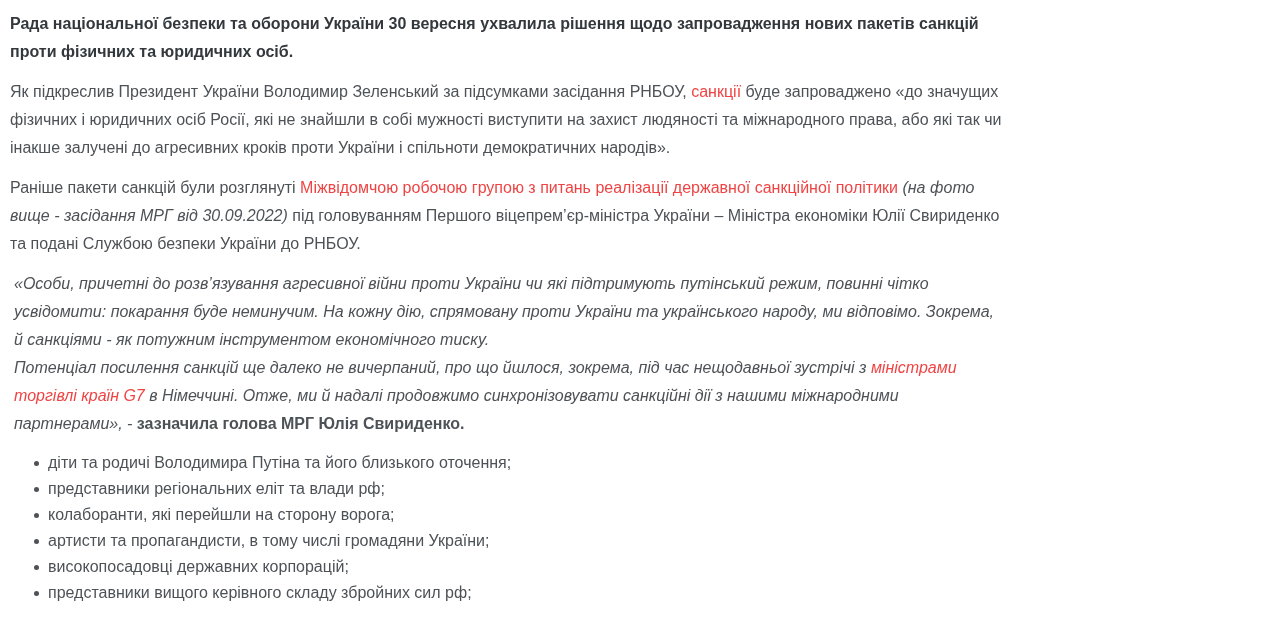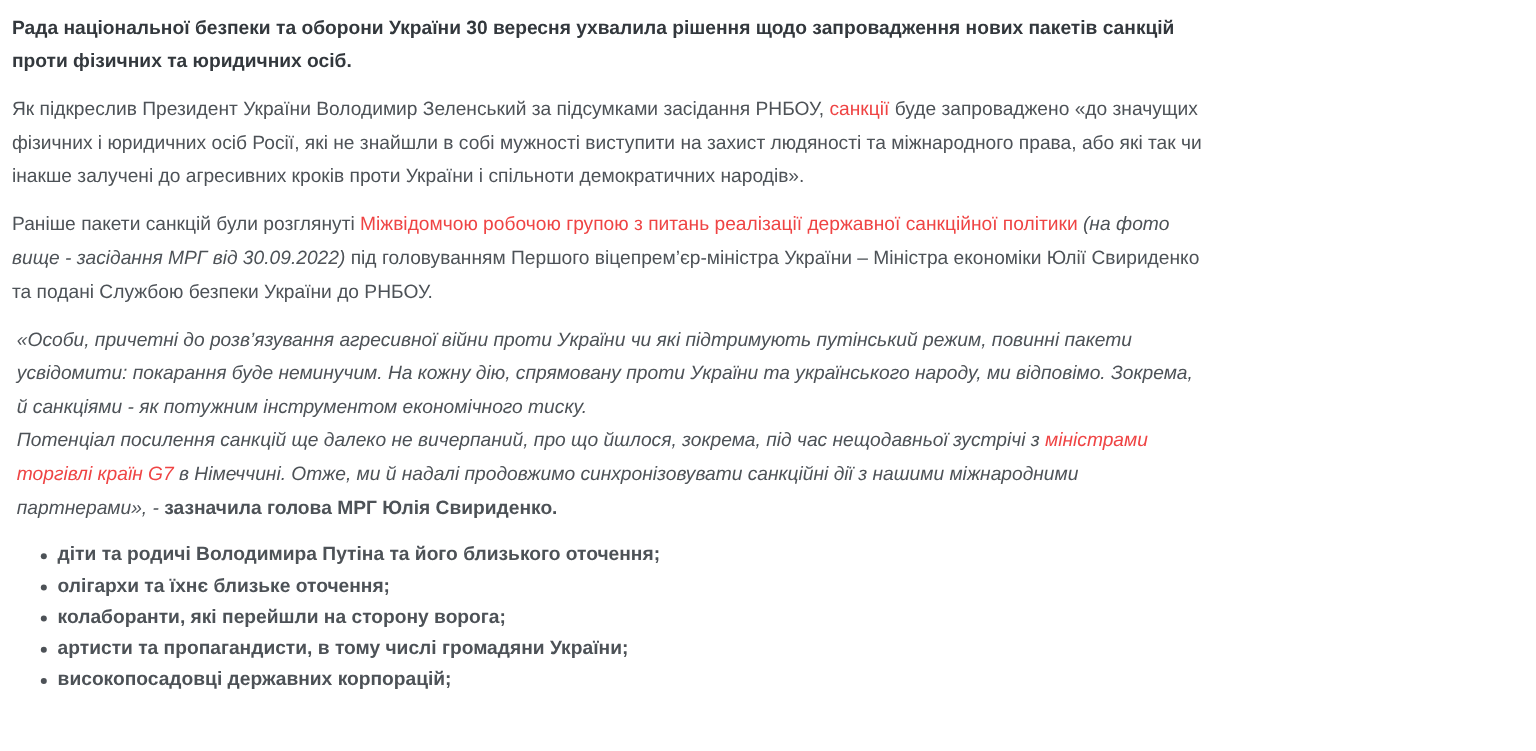--- a/index.html
+++ b/index.html
@@ -48,21 +48,20 @@
   }
   ul.sanctions-list {
     list-style: none;
     margin: 0 0 14px 0;
     padding: 0;
   }
   ul.sanctions-list li {
     position: relative;
     padding-left: 38px;
     line-height: 26px;
-    font-weight: bold;
   }
   ul.sanctions-list li::before {
     content: "";
     position: absolute;
     left: 24px;
     top: 11px;
     width: 5px;
     height: 5px;
     border-radius: 50%;
     background: #4d5257;
@@ -73,26 +72,27 @@
 
 <div class="article">
 
   <p class="lead">Рада національної безпеки та оборони України 30 вересня ухвалила рішення щодо запровадження нових пакетів санкцій проти фізичних та юридичних осіб.</p>
 
   <p><span>Як підкреслив Президент України Володимир Зеленський за підсумками засідання РНБОУ, </span><a class="link">санкції</a><span> буде запроваджено «до значущих фізичних і юридичних осіб Росії, які не знайшли в собі мужності виступити на захист людяності та міжнародного права, або які так чи інакше залучені до агресивних кроків проти України і спільноти демократичних народів».</span></p>
 
   <p><span>Раніше пакети санкцій були розглянуті </span><a class="link">Міжвідомчою робочою групою з питань реалізації державної санкційної політики</a><span class="italic"> (на фото вище - засідання МРГ від 30.09.2022) </span><span>під головуванням Першого віцепрем’єр-міністра України – Міністра економіки Юлії Свириденко та подані Службою безпеки України до РНБОУ.</span></p>
 
   <div class="quote-block">
-    <p>«Особи, причетні до розв’язування агресивної війни проти України чи які підтримують путінський режим, повинні  пакети усвідомити: покарання буде неминучим. На кожну дію, спрямовану проти України та українського народу, ми відповімо. Зокрема, й санкціями - як потужним інструментом економічного тиску.</p>
+    <p>«Особи, причетні до розв’язування агресивної війни проти України чи які підтримують путінський режим, повинні  чітко усвідомити: покарання буде неминучим. На кожну дію, спрямовану проти України та українського народу, ми відповімо. Зокрема, й санкціями - як потужним інструментом економічного тиску.</p>
     <p><span>Потенціал посилення санкцій ще далеко не вичерпаний, про що йшлося, зокрема, під час  нещодавньої зустрічі з </span><a class="link">міністрами торгівлі країн G7</a><span> в Німеччині. Отже, ми й надалі продовжимо синхронізовувати санкційні дії з нашими міжнародними партнерами», - </span><span class="upright">зазначила голова МРГ Юлія Свириденко.</span></p>
   </div>
 
 
   <ul class="sanctions-list">
     <li>діти та родичі Володимира Путіна та його близького оточення;</li>
-    <li>олігархи та їхнє близьке оточення;</li>
+    <li>представники регіональних еліт та влади рф;</li>
     <li>колаборанти, які перейшли на сторону ворога;</li>
     <li>артисти та пропагандисти, в тому числі громадяни України;</li>
     <li>високопосадовці державних корпорацій;</li>
+    <li>представники вищого керівного складу збройних сил рф;</li>
   </ul>
 
 </div>
 
 </body></html>

